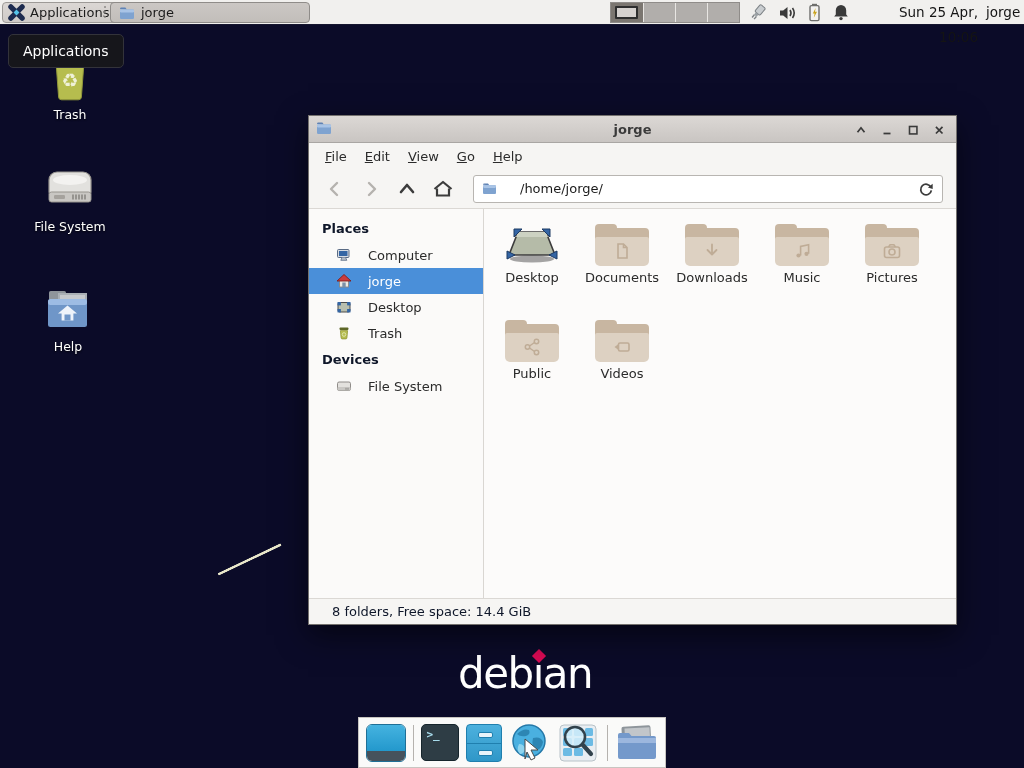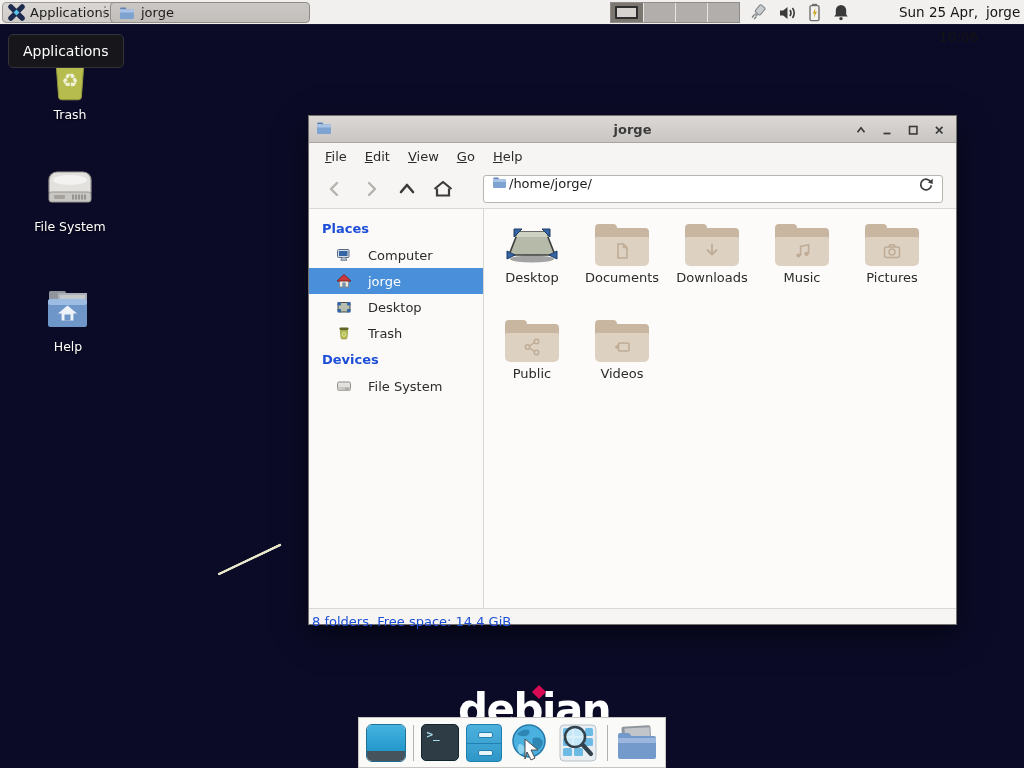--- a/index.html
+++ b/index.html
@@ -41,22 +41,22 @@
   .desk-icon .lbl { margin-top:5px; font-size:12.5px; color:#ffffff; text-shadow:0 1px 2px rgba(0,0,0,.9); }
   #icon-trash { left:22px; top:50px; }
   #icon-fs { left:22px; top:166px; }
   #icon-home { left:20px; top:288px; }
 
   .diag-line { position:absolute; left:218px; top:573px; width:70px; height:0;
                border-top:3px solid #eae8cb; border-radius:2px;
                transform:rotate(-25.4deg); transform-origin:left center; }
 
   
-  .debian-logo { position:absolute; left:458px; top:685px; font-size:42px; letter-spacing:-1.5px;
-                 color:#ffffff; font-weight:bold; }
+  .debian-logo { position:absolute; left:458px; top:649px; font-size:42px; letter-spacing:-1.5px;
+                 color:#ffffff; font-weight:normal; }
   .debian-dot { position:absolute; left:76px; top:2px; width:10px; height:10px;
                 background:#d70a53; transform:rotate(45deg); }
 
   
   #fm-window { position:absolute; left:308px; top:115px; width:649px; height:510px;
                background:#fcfbfa; border:1px solid #74716e; box-shadow:0 10px 28px rgba(0,0,0,.55);
                display:flex; flex-direction:column; }
   .titlebar { height:27px; background:linear-gradient(#dcd8d5,#c9c5c2); border-bottom:1px solid #a9a6a3;
               position:relative; display:flex; align-items:center; flex:0 0 auto; }
   .titlebar .win-icon { position:absolute; left:7px; top:5px; }
@@ -64,44 +64,44 @@
   .win-controls { position:absolute; right:8px; top:0; height:27px; display:flex; align-items:center; gap:8px; }
   .win-controls .wc { width:18px; height:18px; display:flex; align-items:center; justify-content:center; }
 
   .menubar { height:26px; background:#f6f5f3; display:flex; align-items:center; padding-left:7px; flex:0 0 auto; }
   .menu-item { display:inline-block; padding:4px 9px; font-size:13px; color:#2b2b2b; }
   .menu-item::first-letter { text-decoration:underline; }
 
   .fm-toolbar { height:40px; background:#f6f5f3; border-bottom:1px solid #dbd8d4; display:flex;
                 align-items:center; padding:0 13px 0 10px; gap:4px; flex:0 0 auto; }
   .tb-btn { width:32px; height:28px; display:flex; align-items:center; justify-content:center; border-radius:3px; }
-  .path-field { flex:1; height:28px; margin-left:20px; background:#ffffff; border:1px solid #b8b5b1;
-                border-radius:3px; display:flex; padding:0 8px; gap:2px; }
+  .path-field { flex:1; height:28px; margin-left:10px; background:#ffffff; border:1px solid #b8b5b1;
+                border-radius:3px; display:flex; align-items:center; padding:0 8px; gap:23px; }
   .path-text { flex:1; font-size:13px; color:#1a1a1a; }
 
   .fm-body { flex:1; display:flex; min-height:0; }
   .sidebar { width:175px; background:#fbfaf9; border-right:1px solid #d9d6d2; padding-top:6px; }
-  .side-header { font-size:13px; font-weight:bold; color:#1d4ed8; padding:6px 0 6px 13px; }
+  .side-header { font-size:13px; font-weight:bold; color:#0f172a; padding:6px 0 6px 13px; }
   .side-row { height:26px; display:flex; align-items:center; gap:16px; padding-left:27px;
               font-size:13px; color:#2b2b2b; }
   .side-row.selected { background:#4a8fd9; color:#ffffff; }
 
   .main-view { flex:1; background:#fcfbfa; padding:10px 0 0 3px; display:flex; flex-wrap:wrap;
                align-content:flex-start; }
   .fcell { width:90px; height:96px; display:flex; flex-direction:column; align-items:center; }
   .fcell .flabel { margin-top:4px; font-size:13px; color:#2b2b2b; }
 
   .xfolder { position:relative; width:54px; height:42px; margin-top:5px; }
   .xfolder .back { position:absolute; left:0; top:4px; width:100%; height:16px; background:#c8b6a1; border-radius:4px 4px 0 0; }
   .xfolder .tab { position:absolute; left:0; top:0; width:22px; height:10px; background:#c8b6a1; border-radius:4px 4px 0 0; }
   .xfolder .front { position:absolute; left:0; top:13px; right:0; bottom:0; background:#ddd1c2; border-radius:2px 2px 5px 5px; }
   .xfolder svg.emblem { position:absolute; left:16px; top:16px; }
 
-  .statusbar { height:16px; background:#f6f5f3; border-top:1px solid #dbd8d4; font-size:13px;
-               color:#1d4ed8; line-height:25px; padding-left:3px; flex:0 0 auto; }
+  .statusbar { height:26px; background:#f6f5f3; border-top:1px solid #dbd8d4; font-size:13px;
+               color:#0f172a; line-height:25px; padding-left:23px; flex:0 0 auto; }
 
   
   #dock { position:absolute; left:358px; top:717px; width:308px; height:51px; background:#fafaf9;
           border:1px solid #c8c5c1; display:flex; align-items:center; padding:0 7px; gap:7px; }
   .dock-sep { width:1px; height:36px; background:#b5b2ae; }
   .dock-item { display:flex; align-items:center; justify-content:center; }
   .sd-icon { width:40px; height:38px; border:1px solid #1f6f96; border-radius:6px; overflow:hidden; }
   .sd-icon .sd-top { height:26px; background:linear-gradient(#45b3e0,#2398cc); }
   .sd-icon .sd-bot { height:11px; background:#46525c; }
   .term-icon { width:38px; height:37px; background:#2e3d45; border:1px solid #16252c; border-radius:5px;

